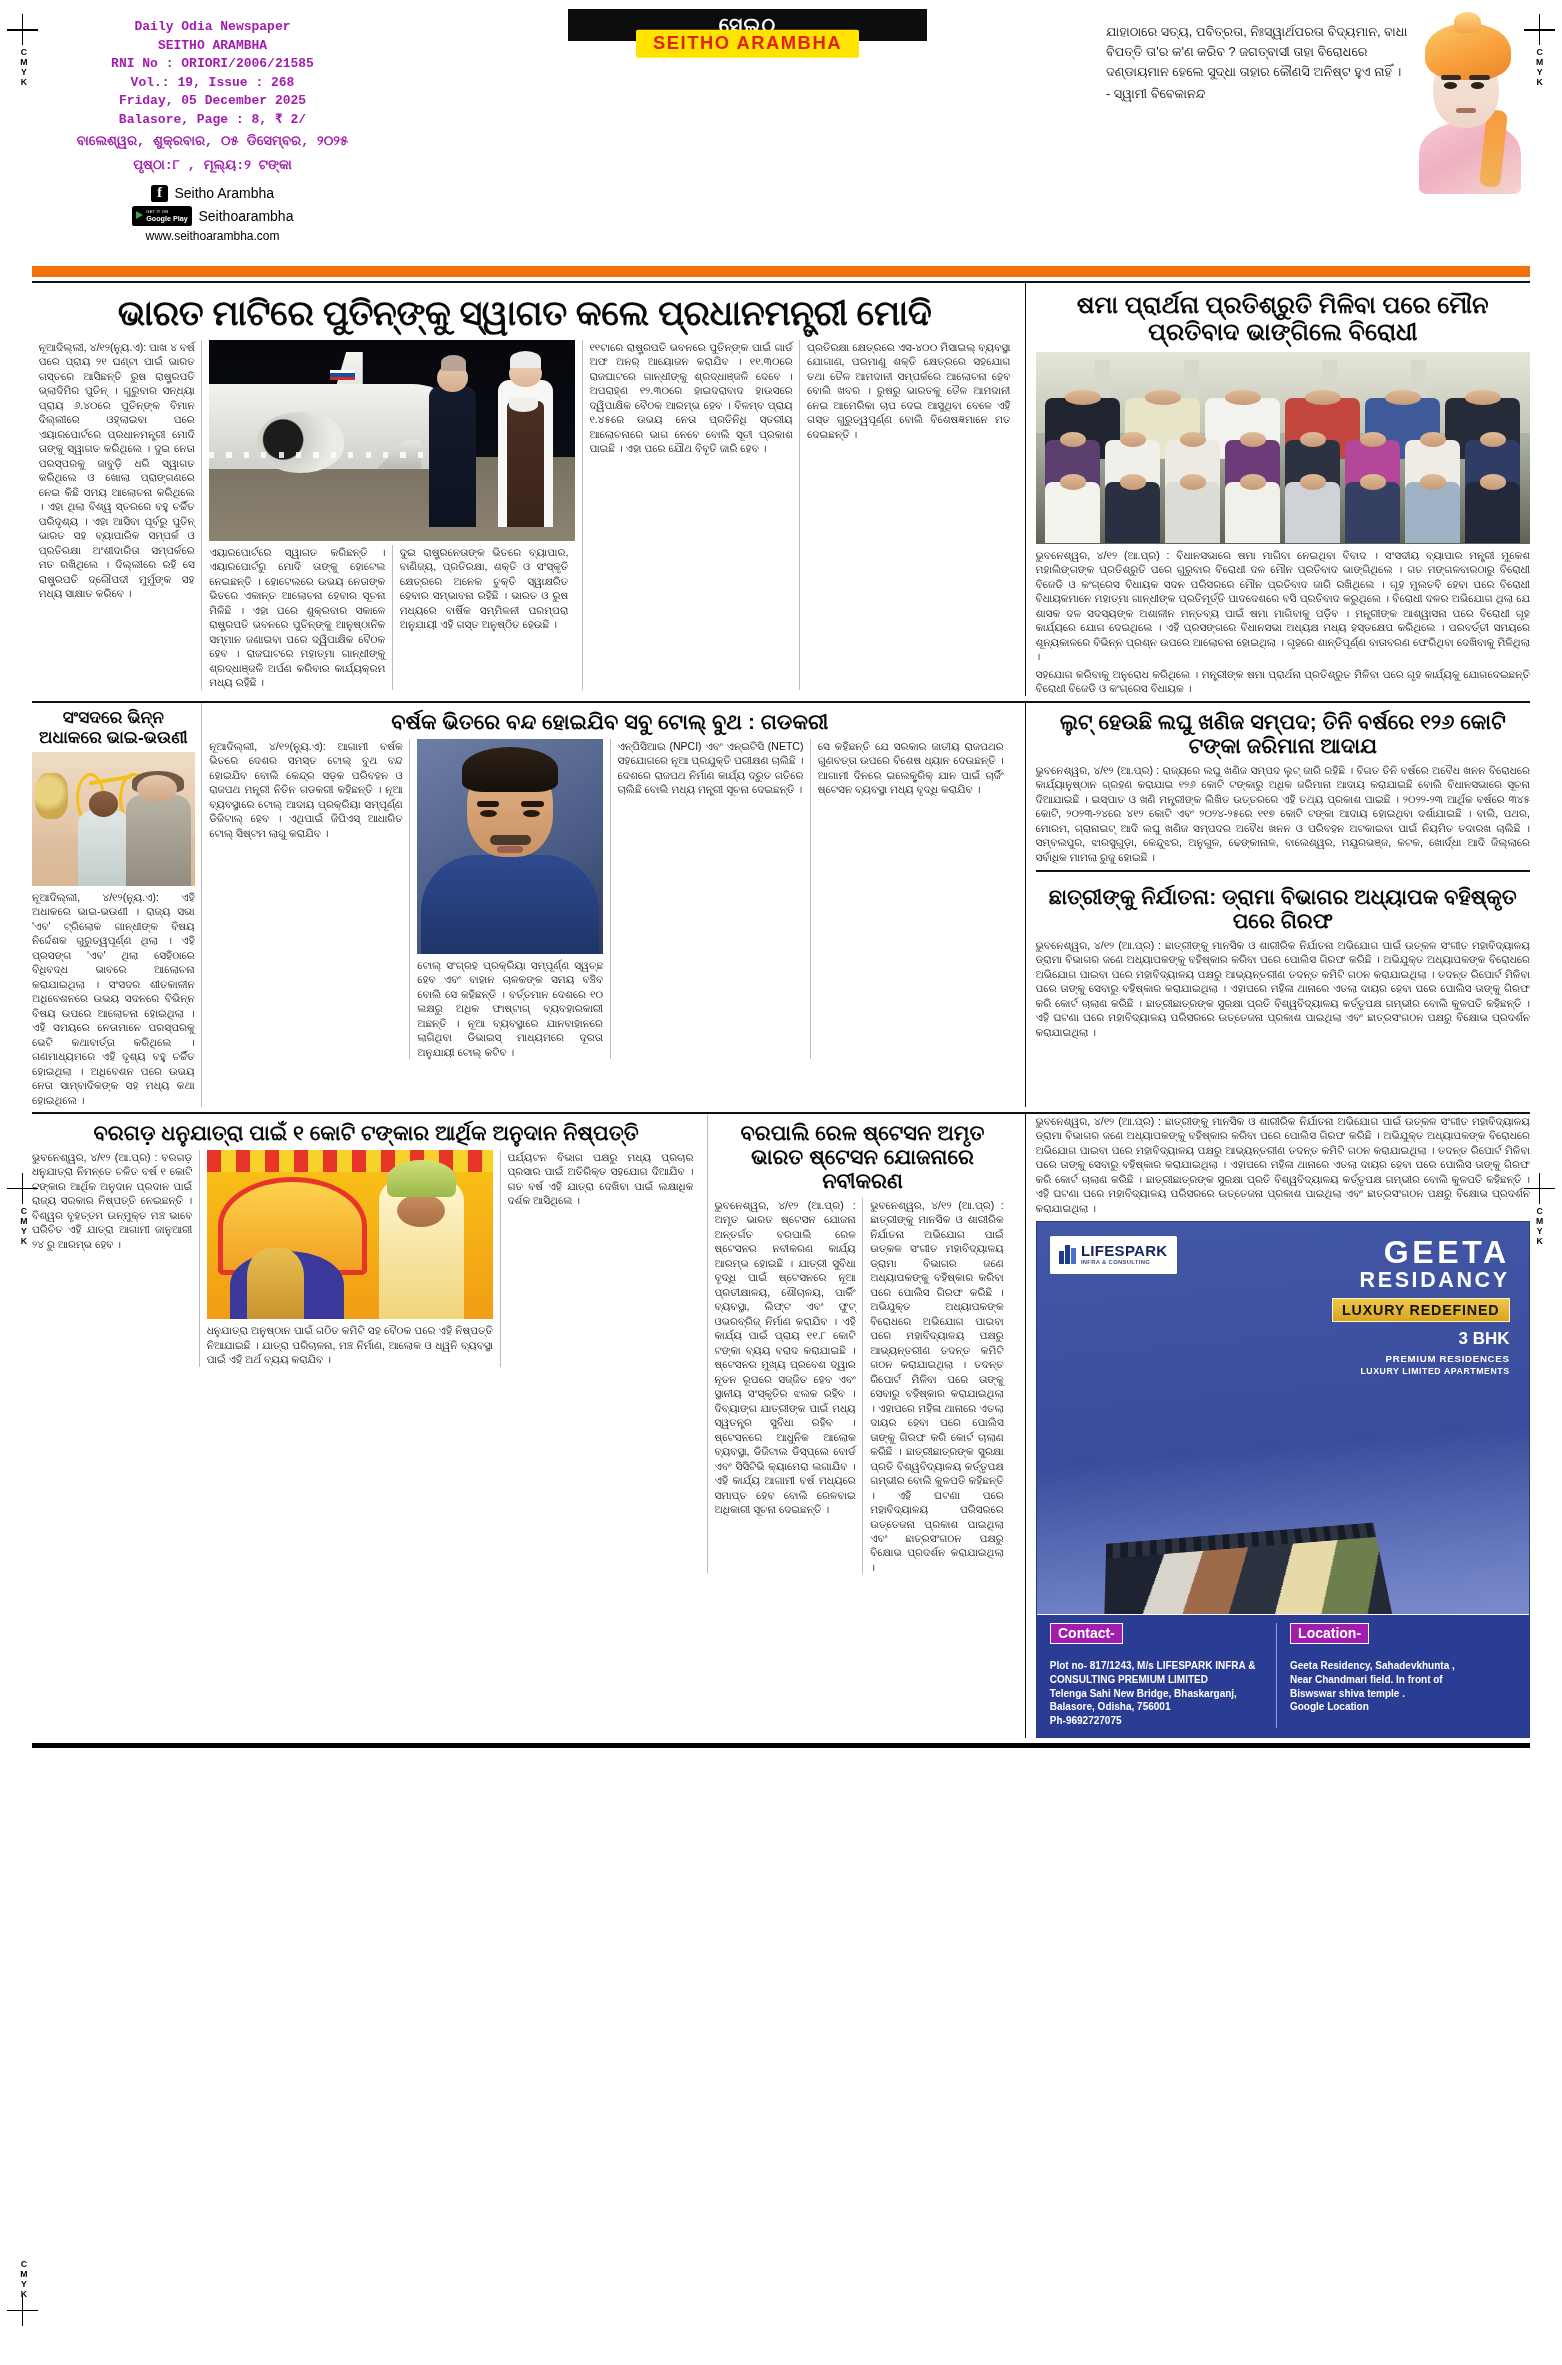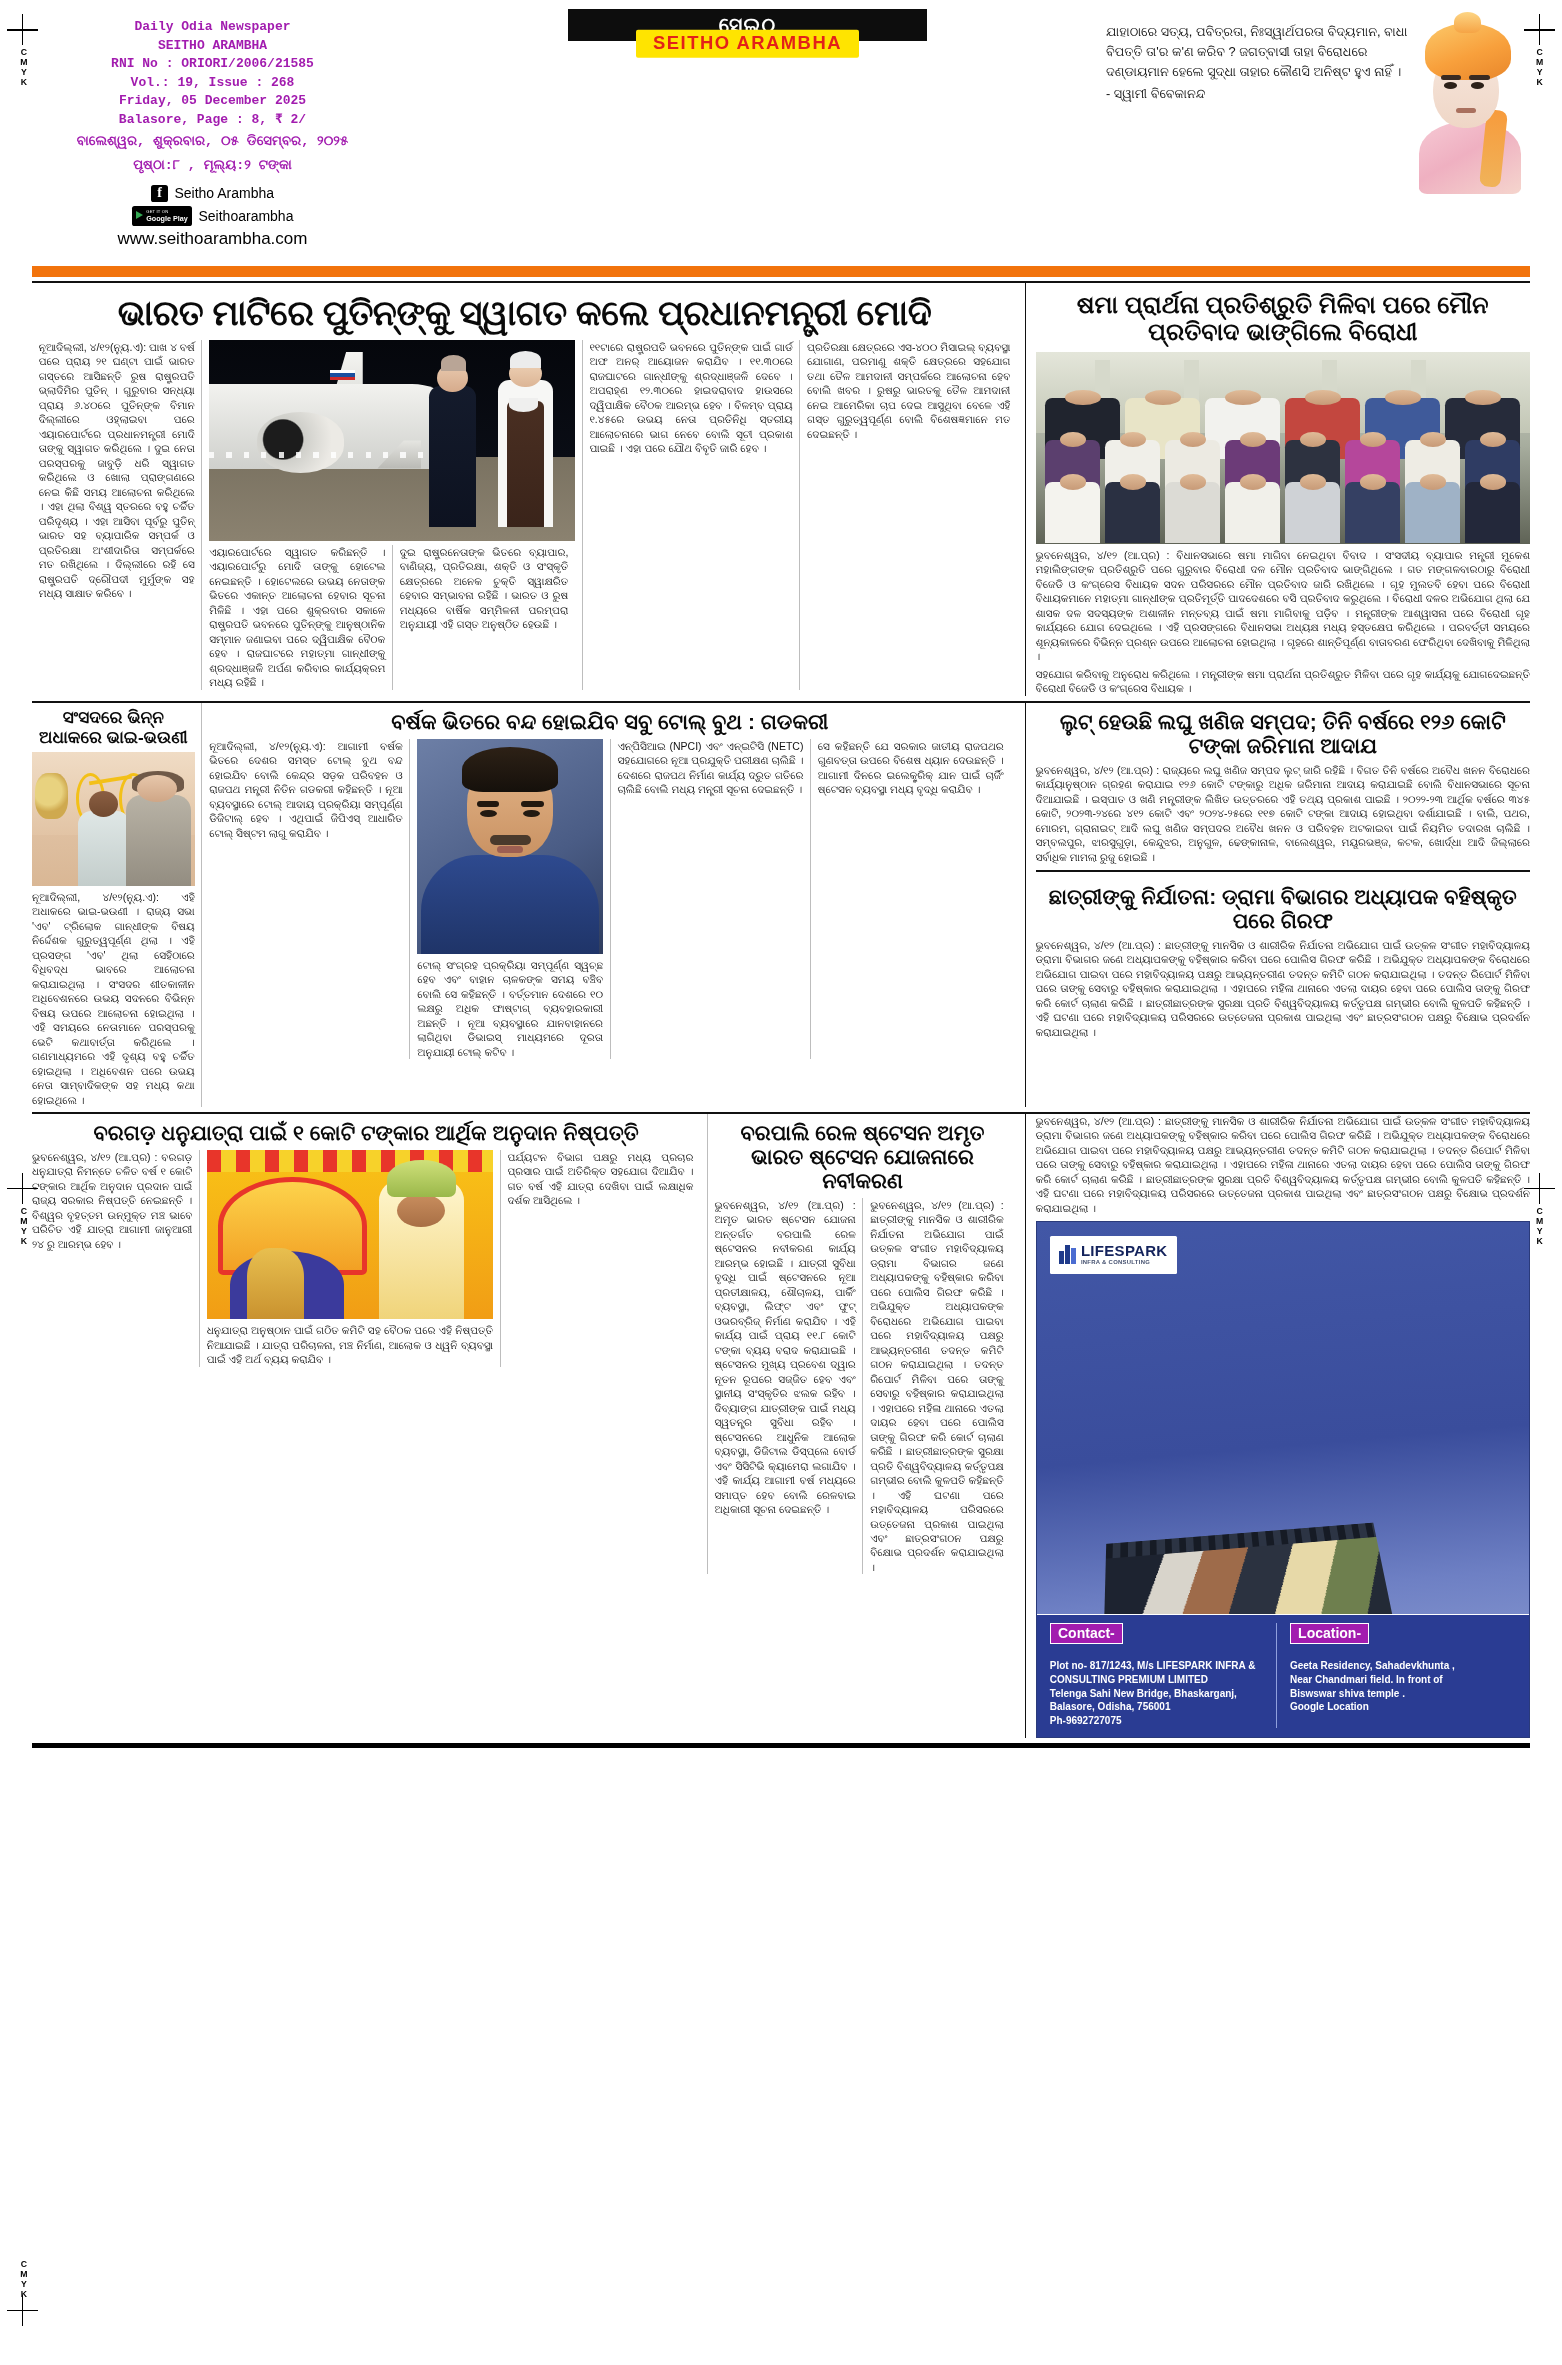--- a/index.html
+++ b/index.html
@@ -55,21 +55,21 @@
   .gp-badge {
     background: #000; color: #fff; border-radius: 2.6px; padding: 1.5px 4.6px 2px 4.6px;
     display: flex; align-items: center; gap: 3.1px;
   }
   .gp-tri { width: 0; height: 0; border-left: 7.7px solid #34a853;
             border-top: 4.6px solid transparent; border-bottom: 4.6px solid transparent; }
   .gp-txt { text-align: left; line-height: 1.0; }
   .gp-txt .a { font-size: 4.1px; letter-spacing: 0.2px; }
   .gp-txt .b { font-size: 7.2px; font-weight: 700; }
   .mh-social .lbl { font-size: 14px; font-weight: 400; }
-  .mh-url { font-size: 17px; font-weight: 400; margin-top: 2px; }
+  .mh-url { font-size: 12px; font-weight: 400; margin-top: 2px; }
 
   .mh-center { flex: 1; display: flex; flex-direction: column; align-items: center; }
   .mh-kicker {
     background: #0d0d0d; color: #fff; width: 359px; height: 32px;
     display: flex; align-items: center; justify-content: center;
     font-size: 20.5px; font-weight: 700; letter-spacing: 1px;
   }
   .mh-title {
     font-size: 129px; font-weight: 700; line-height: .86;
     letter-spacing: -2px; color: #0b0b0b;
@@ -679,20 +679,28 @@
               <span class="marks">
                   <s></s>
                   <s></s>
                   <s></s>
                 </span>
               <span class="lg-t">
                 <span class="n">LIFESPARK</span><br>
                 <span class="s">INFRA &amp; CONSULTING</span>
               </span>
             </div>
+            <div class="ad-head">
+              <div class="t1">GEETA</div>
+              <div class="t2">RESIDANCY</div>
+              <div class="ad-band">LUXURY REDEFINED</div>
+              <div class="t3">3 BHK</div>
+              <div class="t4">PREMIUM RESIDENCES</div>
+              <div class="t5">LUXURY LIMITED APARTMENTS</div>
+            </div>
           </div>
 
           <div class="ad-ground"></div>
           <div class="ad-bldg"></div>
           <div class="ad-trees">
             <div class="tr" style="left:2%"></div>
               <div class="tr" style="left:10%"></div>
             <div class="tr" style="right:4%"></div>
               <div class="tr" style="right:13%"></div>
           </div>

